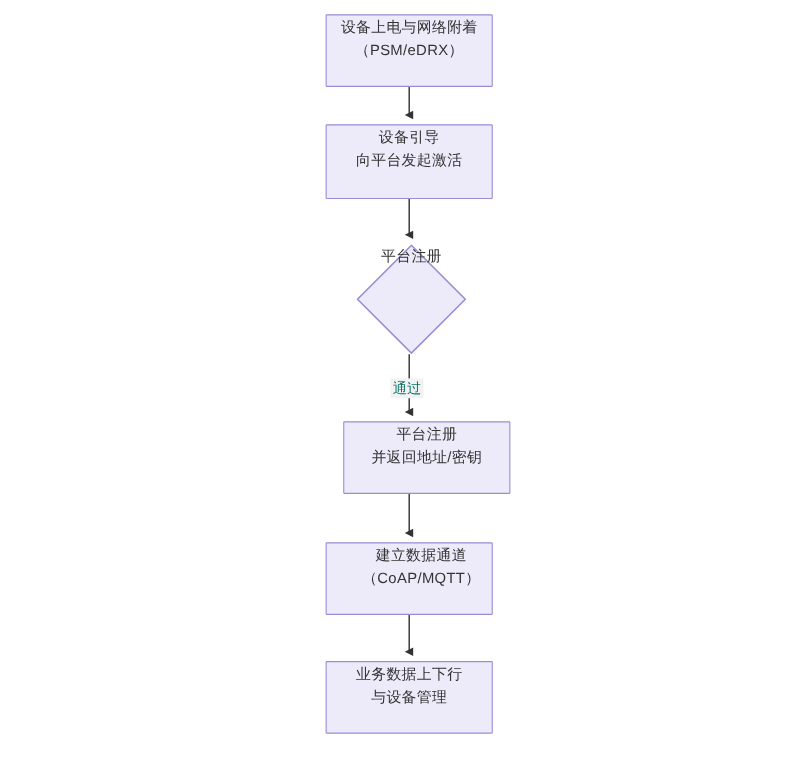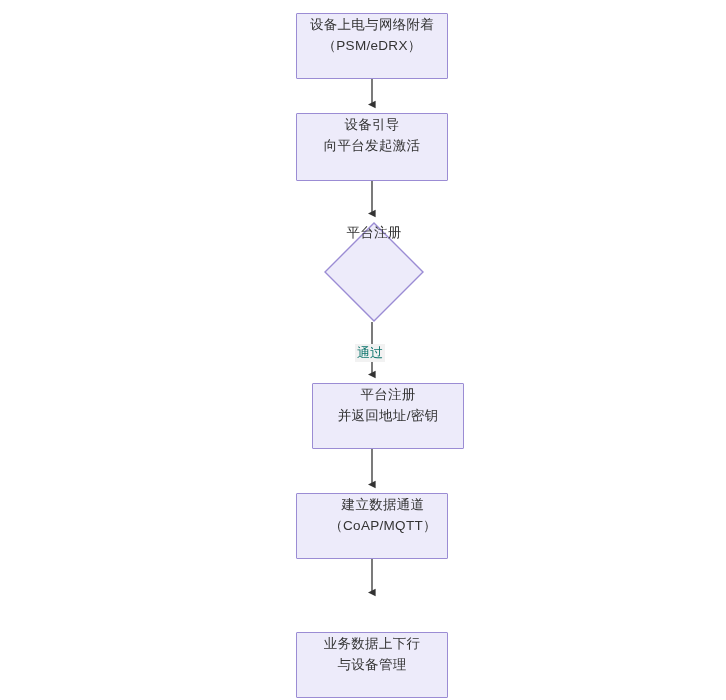--- a/index.html
+++ b/index.html
@@ -134,18 +134,18 @@
   <div class="node node-box" style="left:296px; top:383px; width:152px; height:66px;margin-left:16px;">
     <div class="node-label">平台注册
 并返回地址/密钥</div>
   </div>
 
   <div class="node node-box" style="left:296px; top:493px; width:152px; height:66px;padding-left:22px;">
     <div class="node-label">建立数据通道
 （CoAP/MQTT）</div>
   </div>
 
-  <div class="node node-box" style="left:296px; top:601px; width:152px; height:66px;margin-top:31px;">
+  <div class="node node-box" style="left:296px; top:601px; width:152px; height:66px;">
     <div class="node-label">业务数据上下行
 与设备管理</div>
   </div>
 
 </div>
 
 </body></html>

